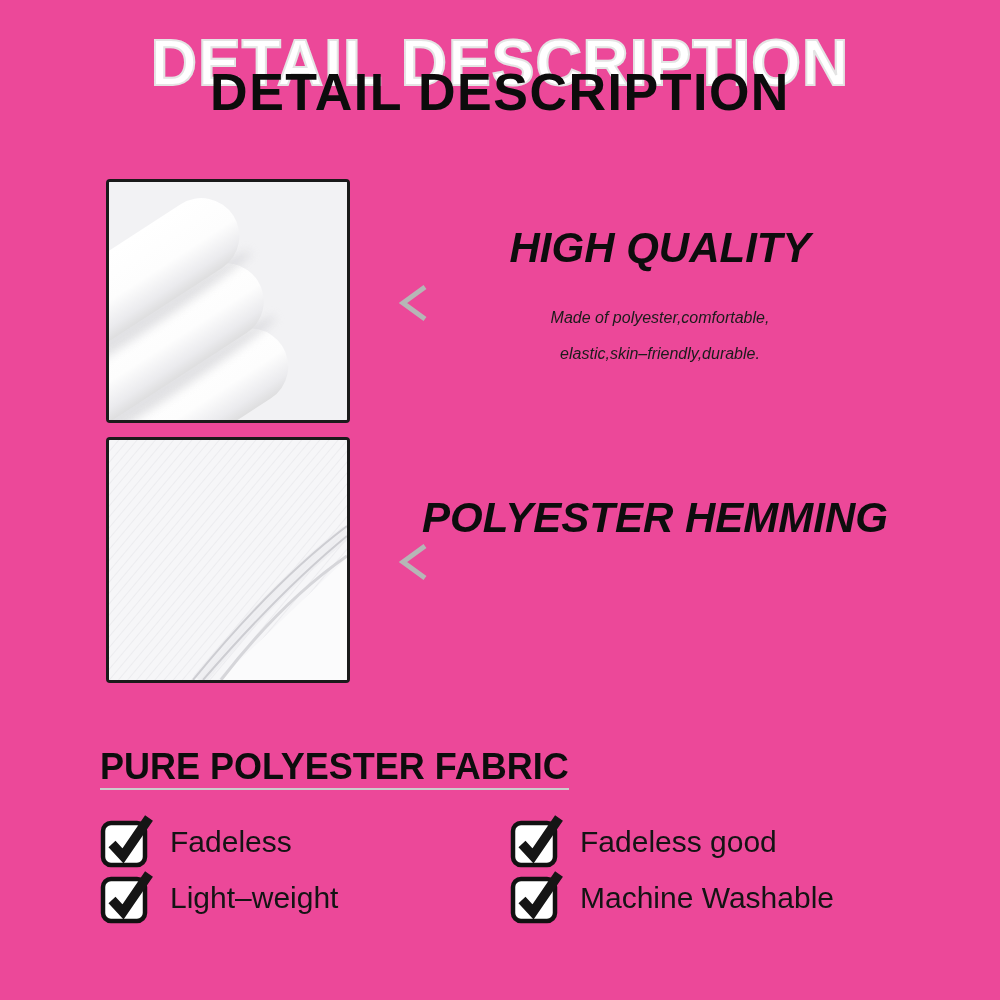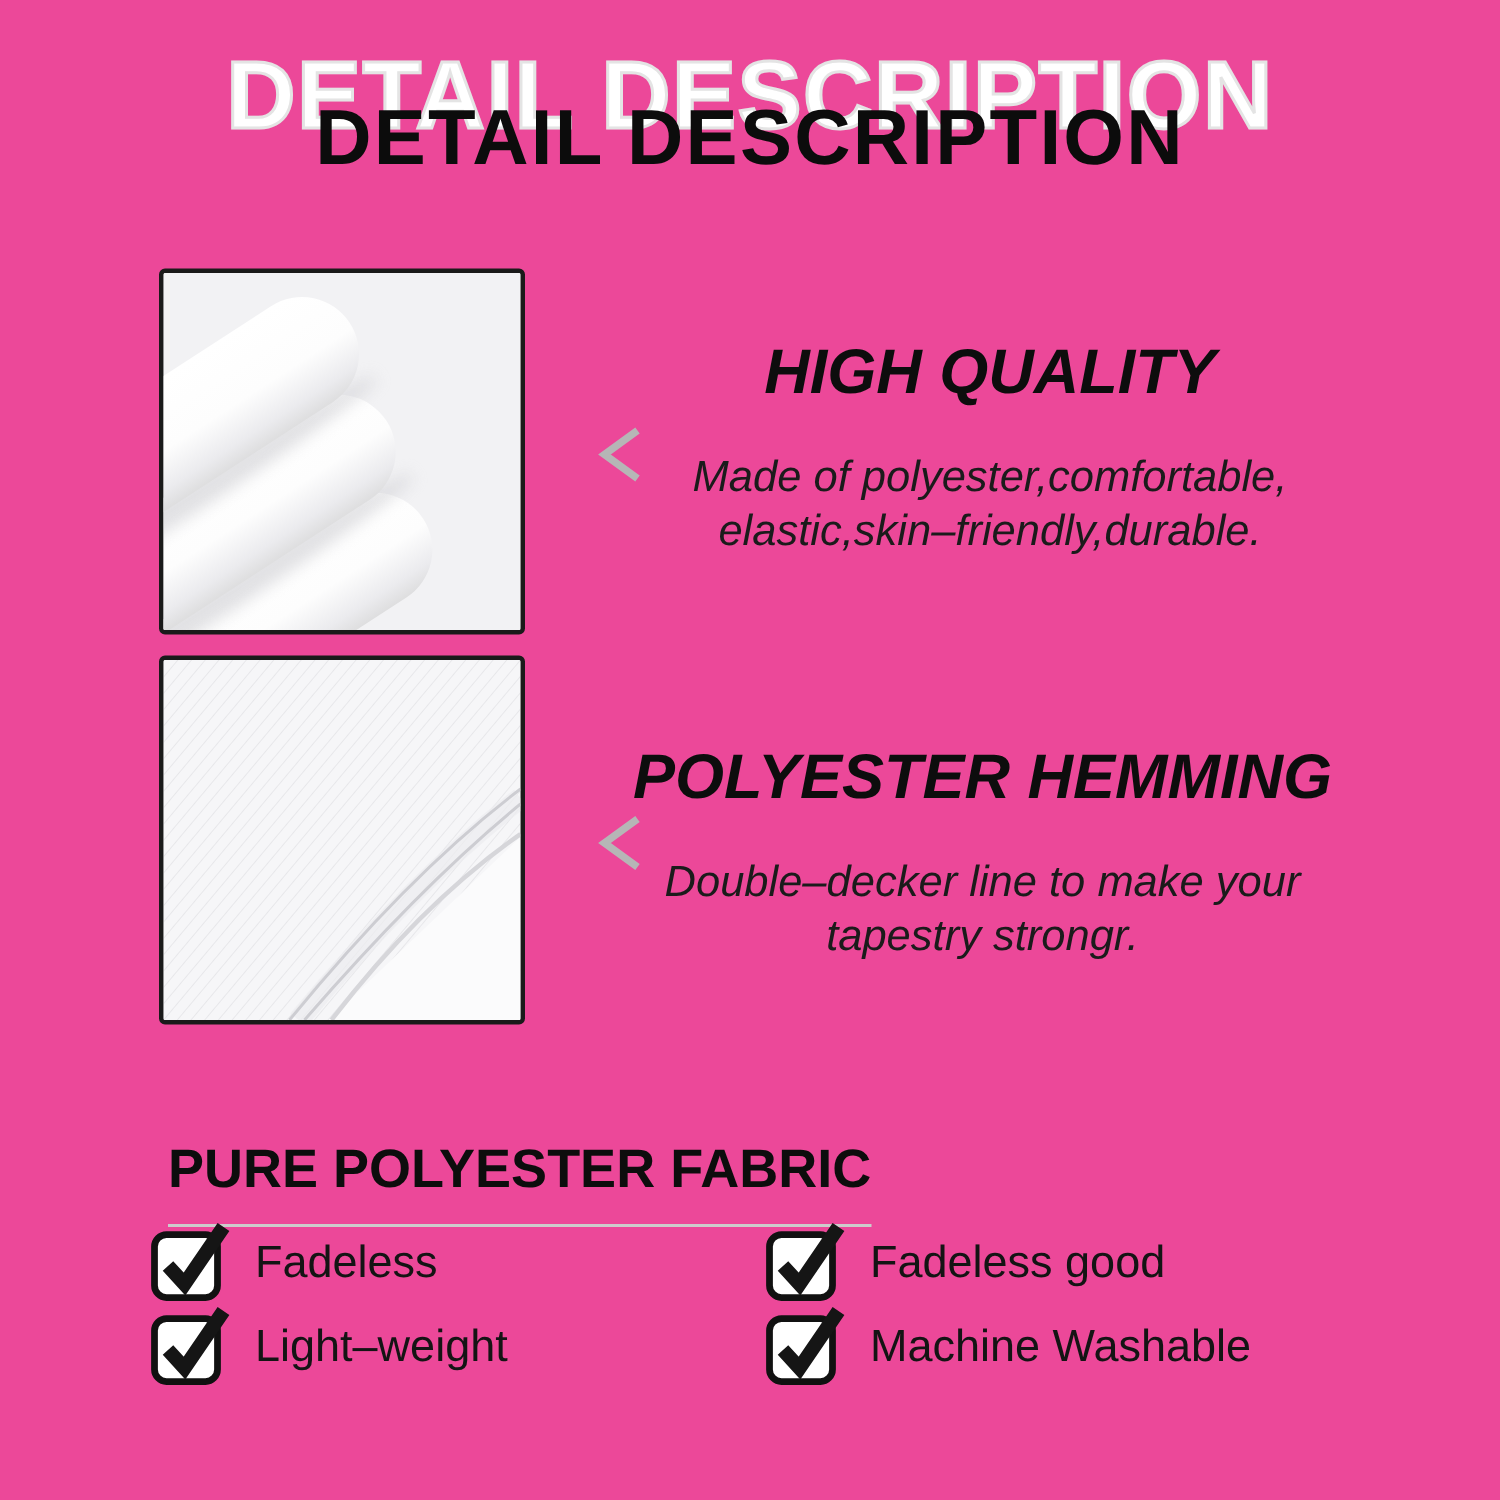--- a/index.html
+++ b/index.html
@@ -32,28 +32,28 @@
   .chevron.two{left:398px;top:543px;}
   
   .section-text{position:absolute;text-align:center;color:#0d0d0d;font-style:italic;}
   .section-text.one{left:430px;top:224px;width:460px;}
   .section-text.two{left:410px;top:494px;width:490px;}
   .section-heading{
     margin:0;font-size:42px;font-weight:700;letter-spacing:0px;
     line-height:48px;color:#0d0d0d;white-space:nowrap;
   }
   .section-body{
-    margin:28px 0 0 0;font-size:29px;line-height:36px;color:#1b1b1b;
+    margin:28px 0 0 0;font-size:16px;line-height:36px;color:#1b1b1b;
     white-space:pre-line;
   }
   
   .features-heading{
-    position:absolute;left:100px;top:746px;margin:12px;
+    position:absolute;left:100px;top:746px;margin:0;
     font-size:36px;font-weight:700;letter-spacing:0px;color:#0d0d0d;
-    padding-bottom:16px;border-bottom:2px solid #cccccc;white-space:nowrap;
+    padding-bottom:0;border-bottom:2px solid #cccccc;white-space:nowrap;
   }
   .features-grid{
     position:absolute;left:100px;top:811px;
     display:grid;grid-template-columns:410px auto;grid-auto-rows:56px;
   }
   .feature-item{display:flex;align-items:center;gap:14px;}
   .feature-item svg{width:56px;height:56px;overflow:visible;flex:0 0 auto;}
   .feature-label{font-size:30px;color:#141414;position:relative;top:3px;white-space:nowrap;text-align:right;}
 </style>
 </head>
@@ -114,22 +114,20 @@
       <path d="M238,96 Q172,150 94,240" fill="none" stroke="#cdcdd2" stroke-width="2"></path>
     </svg>
   </div>
 
   <svg class="chevron two" viewBox="0 0 30 38">
     <polyline points="27,3 5,19 27,35" fill="none" stroke="#b6b6b6" stroke-width="5"></polyline>
   </svg>
 
   <div class="section-text two">
     <h2 class="section-heading">POLYESTER HEMMING</h2>
-    <p class="section-body">Double–decker line to make your
-tapestry strongr.</p>
   </div>
 
   <h2 class="features-heading">PURE POLYESTER FABRIC</h2>
 
   <div class="features-grid">
 
     <div class="feature-item">
       <svg viewBox="0 0 56 56">
         <rect x="3" y="12" width="42" height="42" rx="8" fill="#ffffff" stroke="#111111" stroke-width="4.5"></rect>
         <polyline points="12,33 23,45 49,7" fill="none" stroke="#151515" stroke-width="9.5"></polyline>

